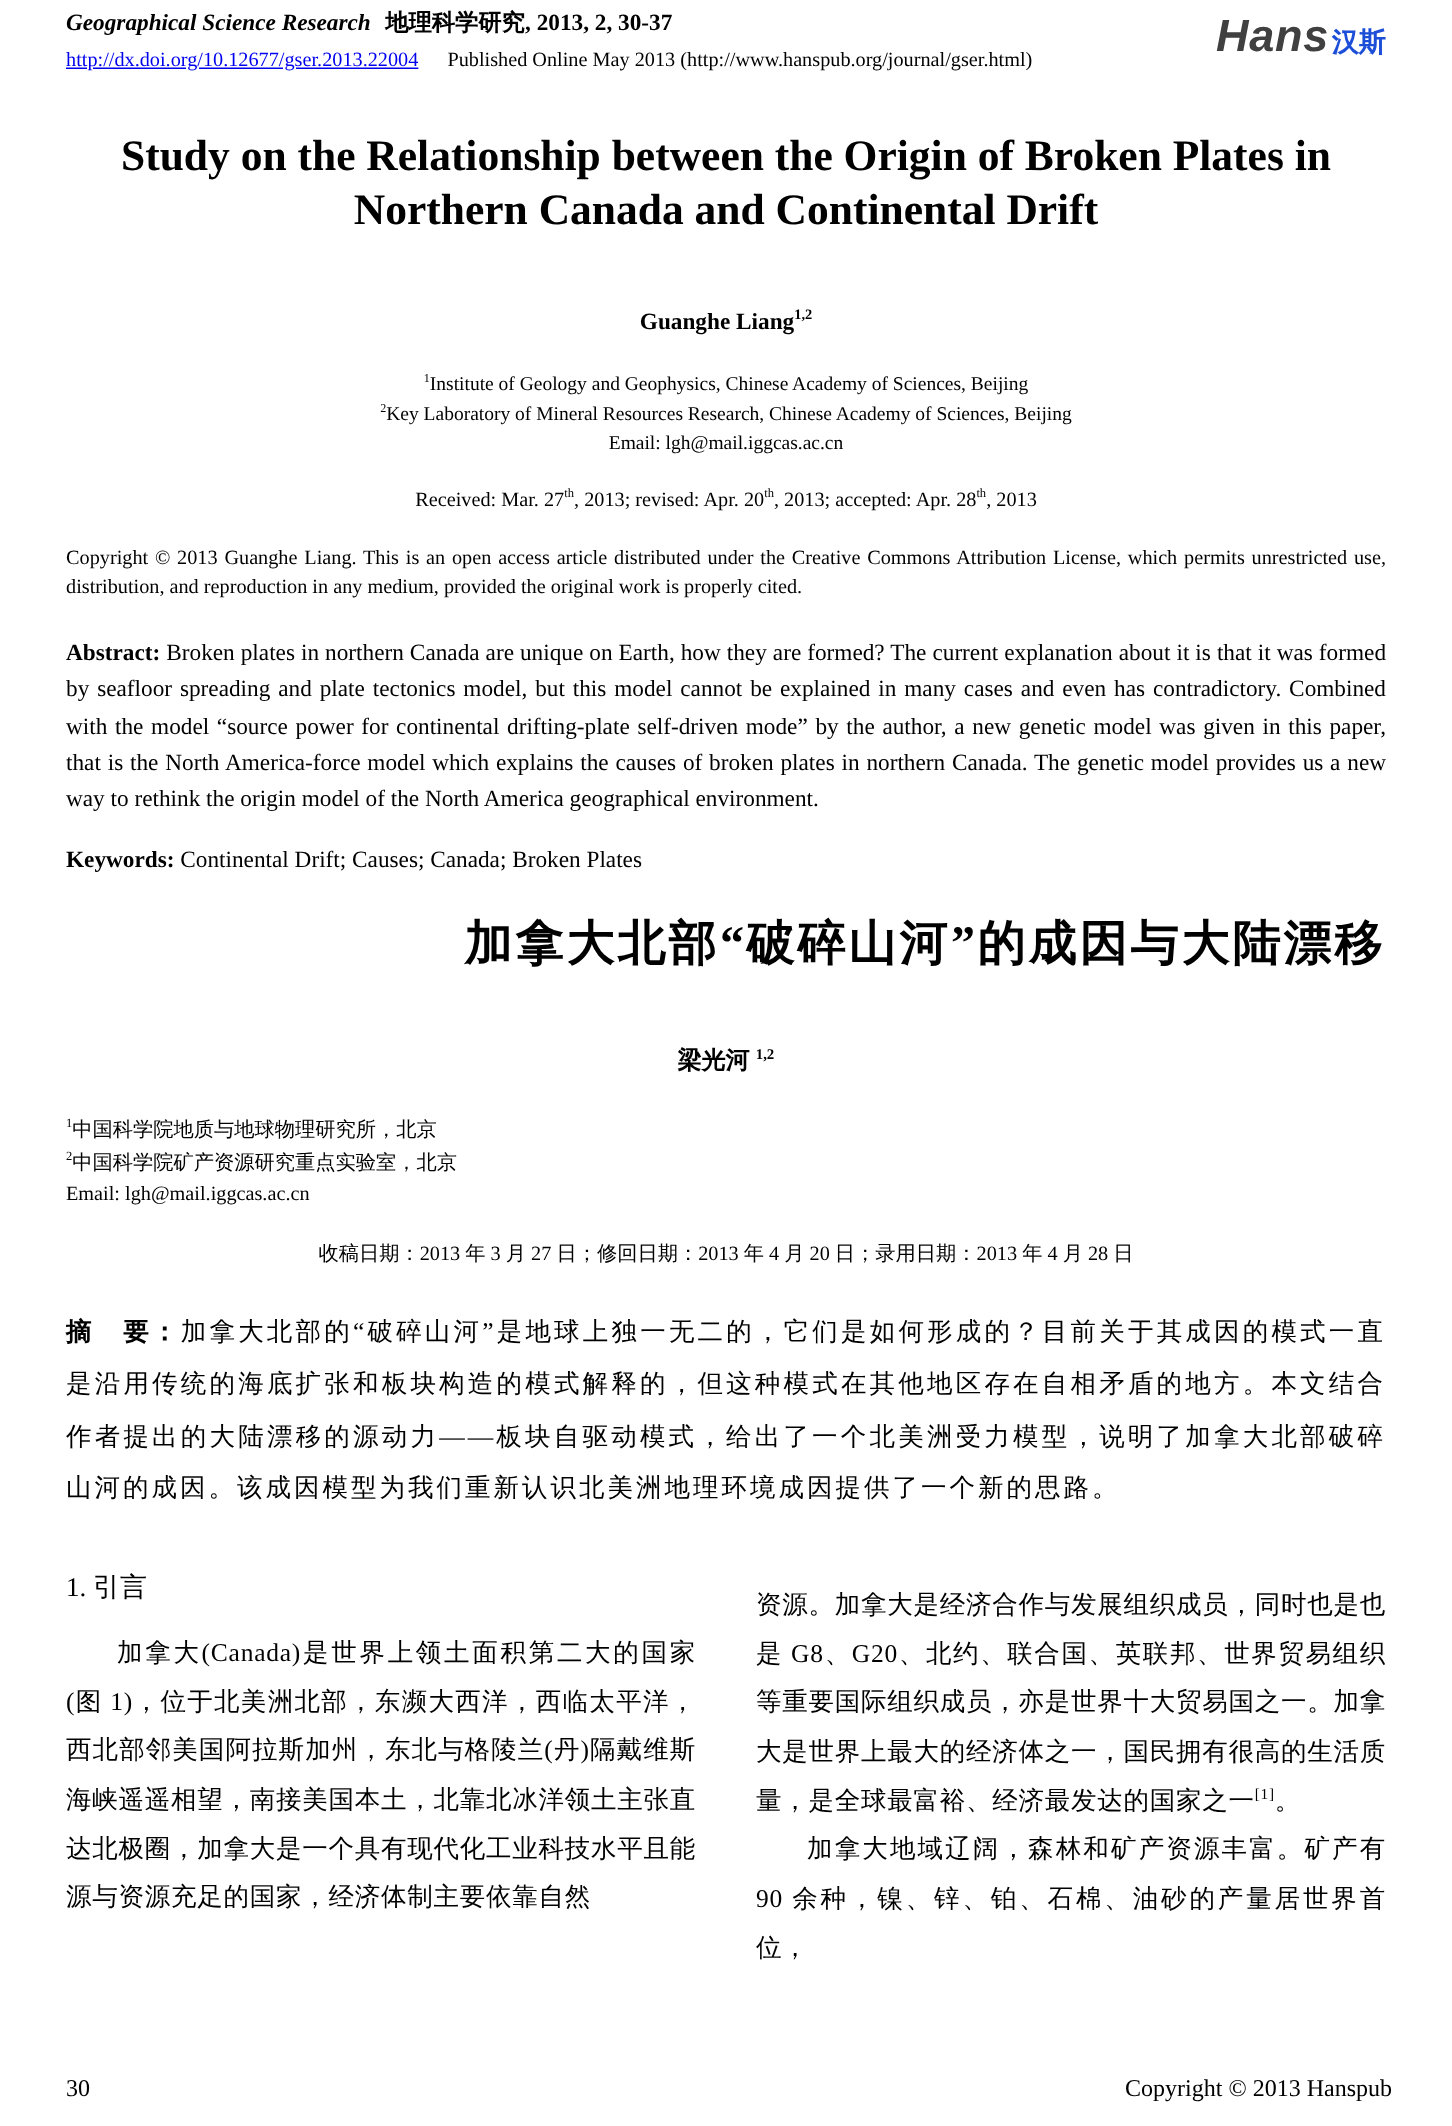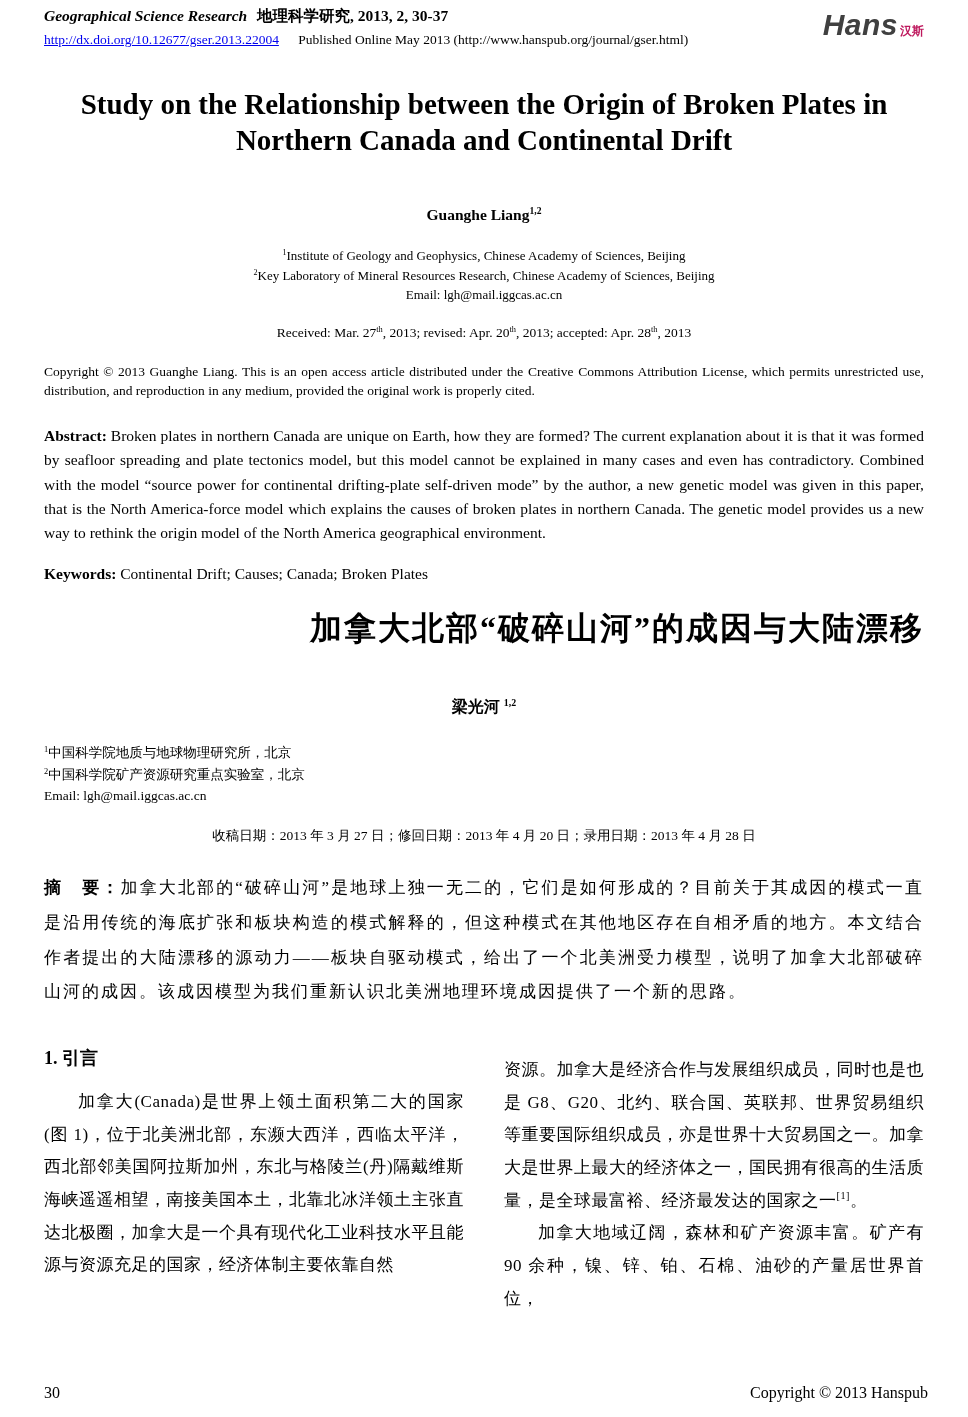--- a/index.html
+++ b/index.html
@@ -20,21 +20,21 @@
   
   .header { display: flex; justify-content: space-between; align-items: flex-start; }
   .journal-line { font-size: 15.5px; line-height: 1.35; }
   .journal-en { font-weight: bold; font-style: italic; }
   .journal-cn { font-weight: bold; margin-left: 6px; }
   .doi-line { font-size: 13.5px; margin-top: 5px; }
   .doi-link { color: #0000EE; text-decoration: underline; cursor: pointer; }
   .published { margin-left: 16px; color: #000; }
   .logo { font-family: "Liberation Sans", sans-serif; white-space: nowrap; margin-top: 2px; }
   .logo-hans { color: #404040; font-weight: bold; font-style: italic; font-size: 30px; letter-spacing: 0.5px; }
-  .logo-cn { color: #be185d; font-weight: bold; font-size: 12px; margin-left: 2px; }
+  .logo-cn { color: #1d4ed8; font-weight: bold; font-size: 18px; margin-left: 2px; }
 
   
   .title-en {
     margin-top: 38px;
     text-align: center;
     font-size: 29px;
     font-weight: bold;
     line-height: 1.25;
   }
   .author-en { margin-top: 48px; text-align: center; font-size: 15.5px; font-weight: bold; }
@@ -50,21 +50,21 @@
   .affil-block-cn { margin-top: 24px; font-size: 13.5px; line-height: 1.6; }
   .received-cn { margin-top: 20px; text-align: center; font-size: 13.5px; }
   .abstract-cn { margin-top: 26px; font-size: 17px; line-height: 2.05; letter-spacing: 2px; text-align: justify; }
   .keywords-cn { margin-top: 12px; font-size: 17px; letter-spacing: 2px; }
   .cn-label { font-weight: bold; }
 
   
   .columns { display: flex; gap: 40px; margin-top: 36px; }
   .col { width: 420px; }
   .col-right { padding-top: 8px; }
-  .sec-heading { font-size: 18px; font-weight: bold; margin-bottom: 16px; }
+  .sec-heading { font-size: 18px; font-weight: normal; margin-bottom: 16px; }
   .body-p { font-size: 17px; line-height: 1.92; text-align: justify; letter-spacing: 0.5px; }
   .indent { text-indent: 2em; }
   .cite { font-size: 0.6em; }
 
   
   .footer {
     position: absolute;
     left: 44px; right: 40px; bottom: 12px;
     display: flex; justify-content: space-between;
     font-size: 16px;

